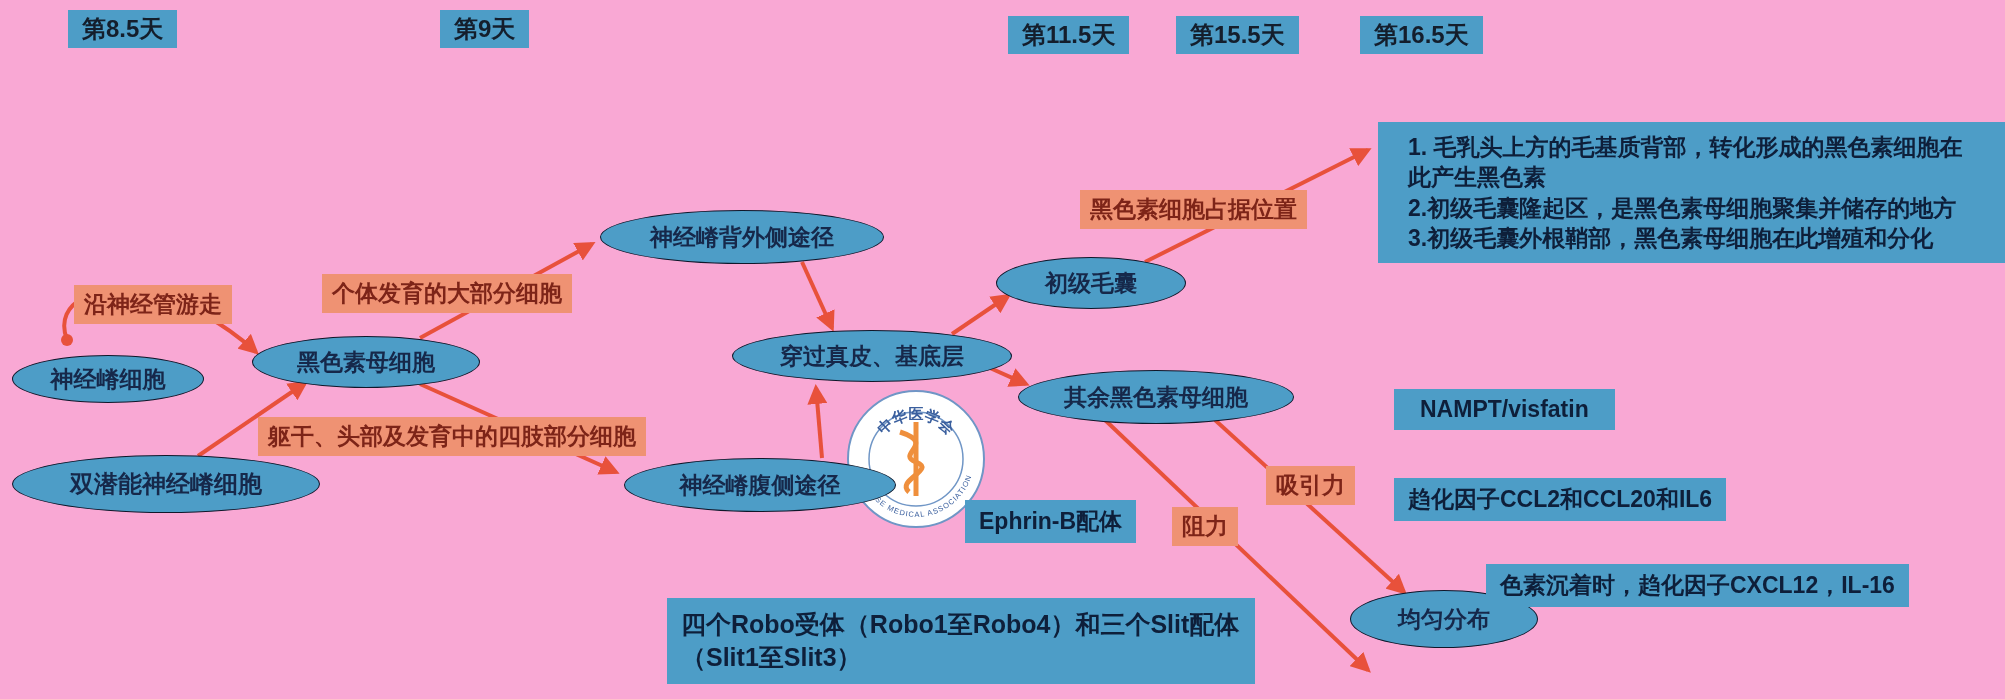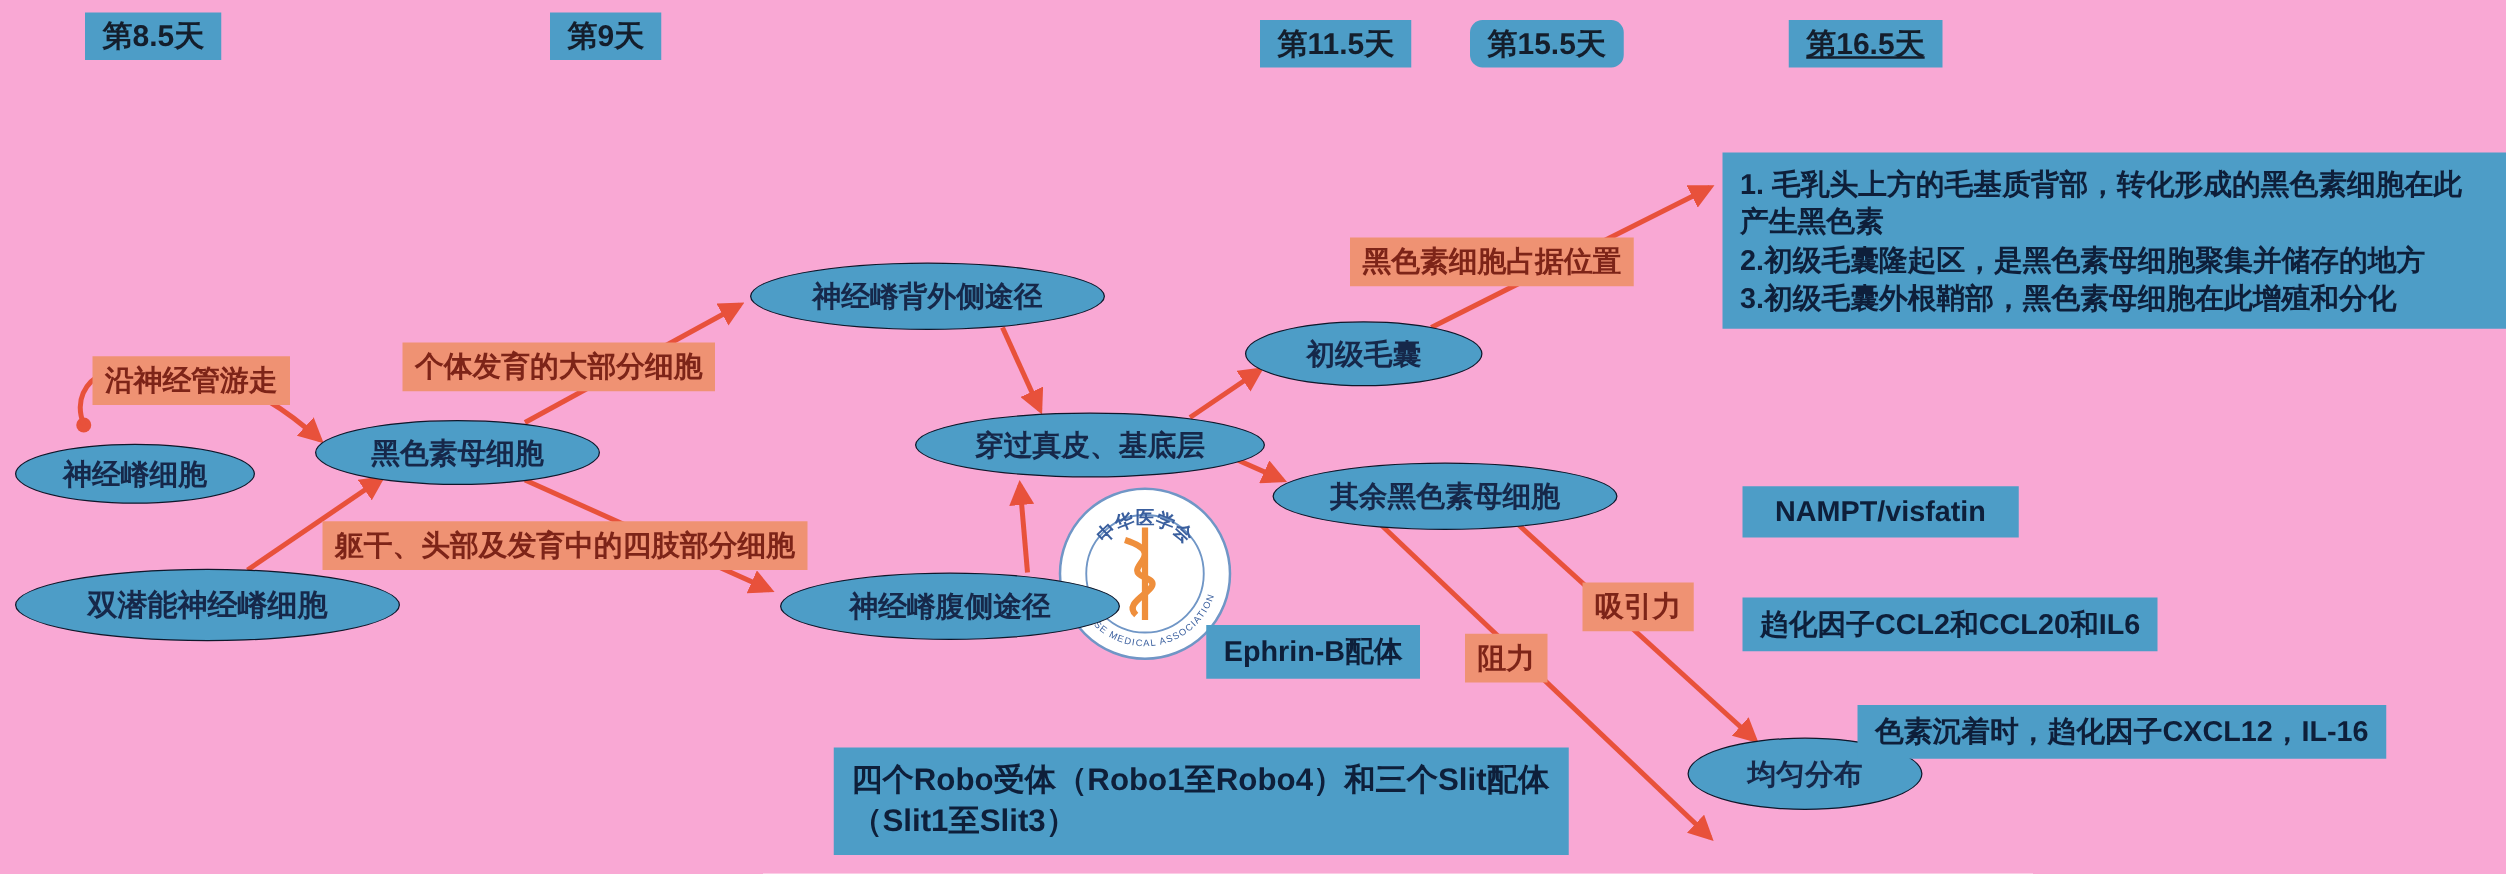--- a/index.html
+++ b/index.html
@@ -15,29 +15,29 @@
     border-radius:50%;display:flex;align-items:center;justify-content:center;
     color:#16284a;font-weight:bold;font-size:23px;text-align:center;white-space:nowrap;}
 
   .tag{position:absolute;z-index:4;background:#ef9273;color:#7d2418;
     font-weight:bold;font-size:23px;padding:4px 10px;white-space:nowrap;}
 
   .bluebox{position:absolute;z-index:3;background:#4d9dc7;color:#0e1f3a;
     font-weight:bold;font-size:23px;padding:6px 14px;white-space:nowrap;}
 
   .bluebox.multi{white-space:normal;line-height:1.32;}
-  #box-follicle-notes{width:628px;box-sizing:border-box;padding:10px 14px;}
+  #box-follicle-notes{width:628px;box-sizing:border-box;padding:10px 30px;}
   #box-follicle-notes div{margin:0;}
   #box-robo{width:588px;box-sizing:border-box;font-size:25px;padding:10px 14px;}
 
   #logo{position:absolute;left:845px;top:388px;width:142px;height:142px;z-index:2;}
 
   
   #t0{left:68px;top:10px;} #t1{left:440px;top:10px;} #t2{left:1008px;top:16px;}
-  #t3{left:1176px;top:16px;border-radius:10px;} #t4{left:1431px;top:16px;text-decoration:underline;}
+  #t3{left:1176px;top:16px;} #t4{left:1360px;top:16px;}
 
   
   #n-neural-crest{left:12px;top:355px;width:190px;height:46px;}
   #n-melanoblast{left:252px;top:336px;width:226px;height:50px;}
   #n-bipotent{left:12px;top:455px;width:306px;height:56px;font-size:24px;}
   #n-dorsolateral{left:600px;top:210px;width:282px;height:52px;}
   #n-ventral{left:624px;top:458px;width:270px;height:52px;}
   #n-cross-dermis{left:732px;top:330px;width:278px;height:50px;}
   #n-primary-follicle{left:996px;top:257px;width:188px;height:50px;}
   #n-remaining{left:1018px;top:370px;width:274px;height:52px;}

